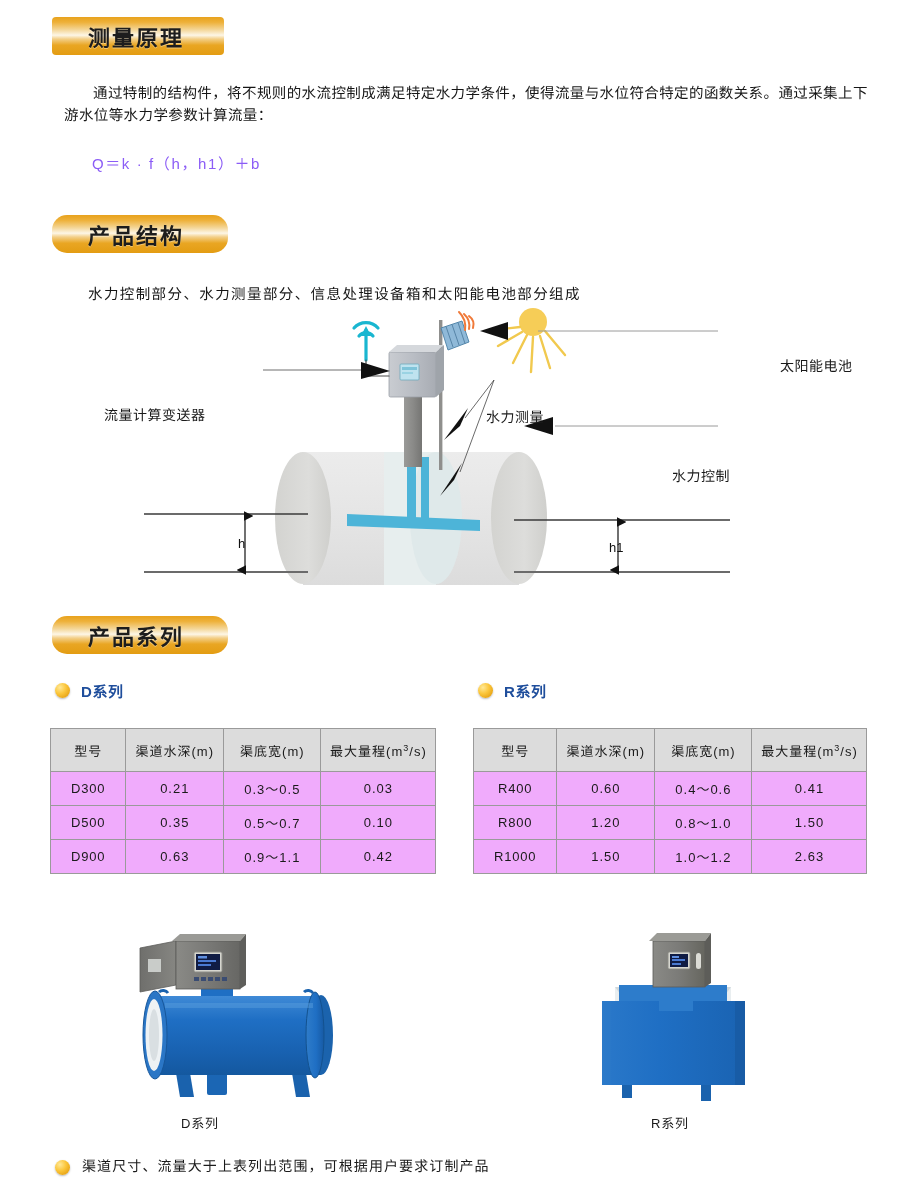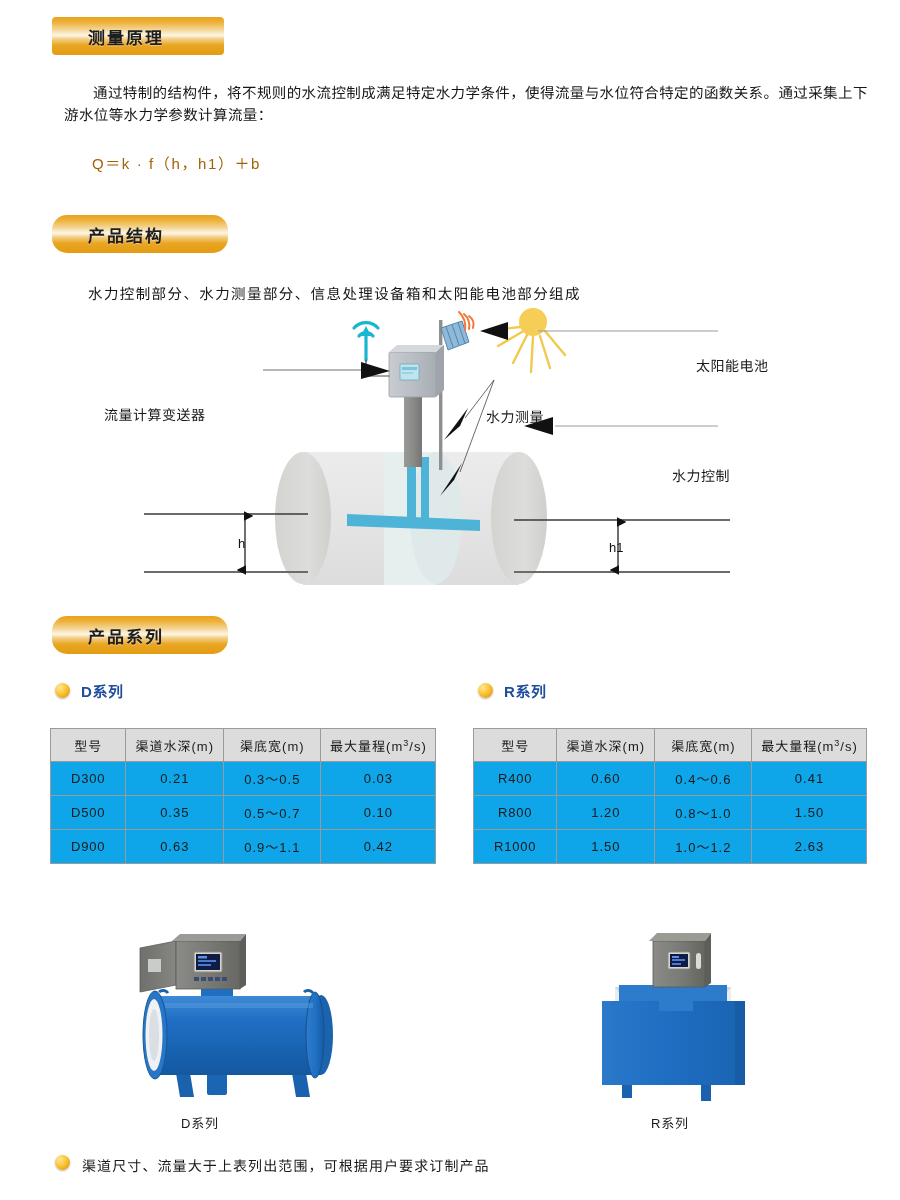--- a/index.html
+++ b/index.html
@@ -28,42 +28,42 @@
         #f4d79a 34%,
         #fdf6e6 48%,
         #f3cf88 58%,
         #e9a623 74%,
         #e39c12 100%);
     box-shadow: 0 0 0 0 rgba(0,0,0,0);
     display: flex;
     align-items: center;
   }
   .banner .banner-label {
-    font-size: 17px;
+    font-size: 22px;
     letter-spacing: 2px;
     font-weight: 700;
     color: #1d1d1d;
     margin-left: 36px;
     text-shadow: 0 1px 0 rgba(255,255,255,.35);
   }
   .banner.wide { width: 176px; border-radius: 15px; }
 
   
   .para {
     position: absolute;
     font-size: 14.5px;
     line-height: 22px;
     letter-spacing: 0.4px;
     color: #161616;
   }
   .formula {
     position: absolute;
     font-size: 15px;
     letter-spacing: 1.6px;
-    color: #a16207;
+    color: #8b5cf6;
   }
 
   
   .diagram {
     position: absolute;
     left: 90px; top: 300px;
     width: 810px; height: 290px;
   }
   .diagram svg { display: block; }
   .dlabel {
@@ -104,26 +104,26 @@
   }
   table.spec th, table.spec td {
     border: 1px solid #9a9a9a;
     text-align: center;
     letter-spacing: 1px;
     white-space: nowrap;
   }
   table.spec th {
     background: #dcdcdc;
     font-weight: 400;
-    height: 33px;
+    height: 43px;
     padding: 0 6px;
     font-size: 13px;
   }
   table.spec td {
-    background: #0ea5e9;
+    background: #f0abfc;
     height: 34px;
     padding: 0 20px;
   }
   table.spec td.model { font-size: 13px; letter-spacing: 0.8px; }
   .sup { font-size: 9px; vertical-align: super; }
 
   
   .product {
     position: absolute;
   }
@@ -132,21 +132,21 @@
     font-size: 13px;
     letter-spacing: 0.8px;
     color: #1a1a1a;
     text-align: center;
   }
 
   
   .footnote {
     position: absolute;
     display: flex;
-    align-items: flex-start;
+    align-items: flex-end;
     gap: 12px;
   }
   .footnote .note-text {
     font-size: 14px;
     letter-spacing: 1.1px;
     color: #1a1a1a;
   }
 </style>
 </head>
 <body>
@@ -300,21 +300,21 @@
     <g>
       <line x1="404" y1="80" x2="375" y2="118" stroke="#444" stroke-width="0.8"></line>
       <polygon points="378,108 354,140 370,126" fill="#111"></polygon>
       <line x1="404" y1="80" x2="370" y2="172" stroke="#444" stroke-width="0.8"></line>
       <polygon points="372,163 350,196 364,180" fill="#111"></polygon>
     </g>
   </svg>
 </div>
 
 <div class="dlabel" style="left:104px; top:404px;">流量计算变送器</div>
-<div class="dlabel" style="left:696px; top:355px;">太阳能电池</div>
+<div class="dlabel" style="left:780px; top:355px;">太阳能电池</div>
 <div class="dlabel" style="left:486px; top:406px;">水力测量</div>
 <div class="dlabel" style="left:672px; top:465px;">水力控制</div>
 
 <div class="banner wide" style="left:52px; top:616px;">
   <span class="banner-label">产品系列</span>
 </div>
 
 <div class="series-head" style="left:55px; top:680px;">
   <span class="bullet"></span>
   <span class="series-title">D系列</span>

